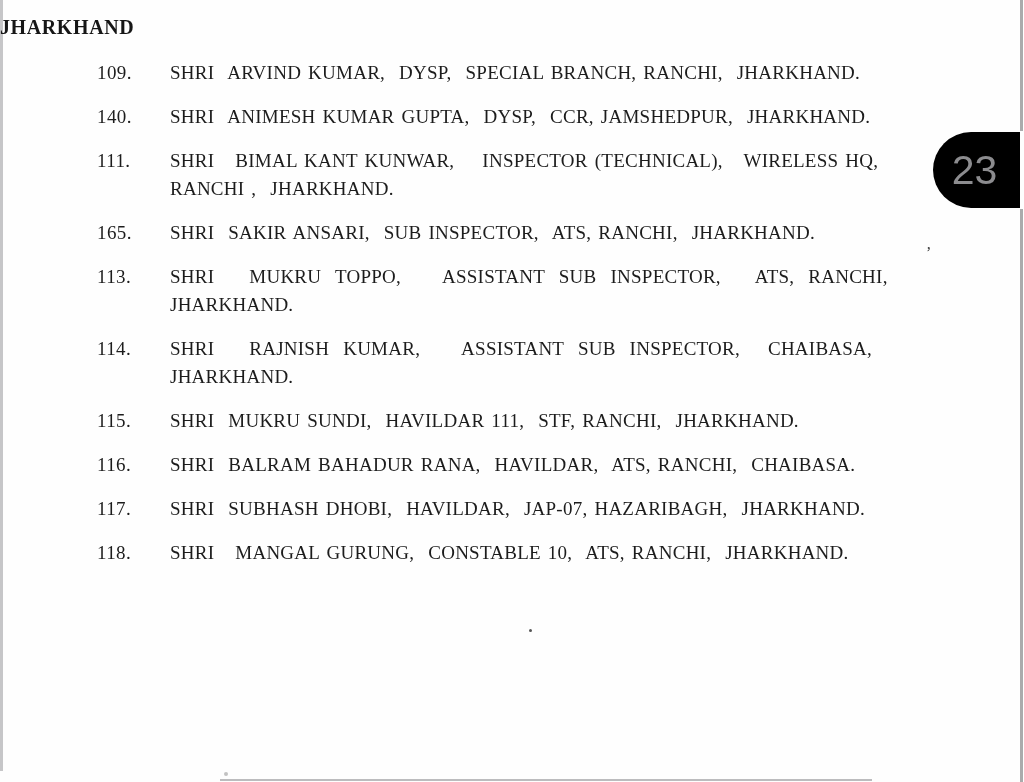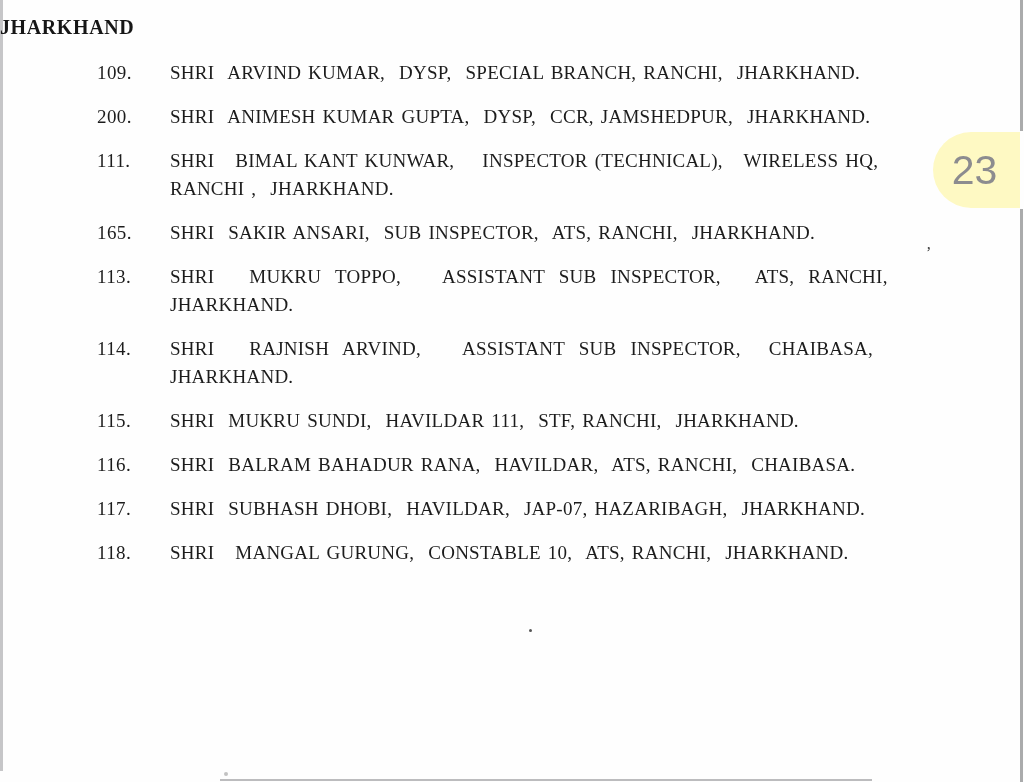--- a/index.html
+++ b/index.html
@@ -72,21 +72,21 @@
     max-width: 766px;
     white-space: pre-wrap;
     word-spacing: 2px;
     letter-spacing: 0.25px;
   }
   
   .page-bubble {
     position: absolute;
     left: 933px; top: 132px;
     width: 87px; height: 76px;
-    background: #fef9c3;
+    background: #000000;
     border-top-left-radius: 38px;
     border-bottom-left-radius: 38px;
     display: flex;
     align-items: center;
     justify-content: center;
     font-family: "Liberation Sans", sans-serif;
     font-size: 41px;
     color: #8c8c8f;
   }
   .page-bubble span { margin-right: 4px; }
@@ -132,21 +132,21 @@
   <div class="doc-title">JHARKHAND</div>
 
   <div class="entries">
 
       <div class="entry">
         <span class="num">109.</span>
         <span class="txt">SHRI  ARVIND KUMAR,  DYSP,  SPECIAL BRANCH, RANCHI,  JHARKHAND.</span>
       </div>
 
       <div class="entry">
-        <span class="num">200.</span>
+        <span class="num">140.</span>
         <span class="txt">SHRI  ANIMESH KUMAR GUPTA,  DYSP,  CCR, JAMSHEDPUR,  JHARKHAND.</span>
       </div>
 
       <div class="entry">
         <span class="num">111.</span>
         <span class="txt">SHRI   BIMAL KANT KUNWAR,    INSPECTOR (TECHNICAL),   WIRELESS HQ,
 RANCHI ,  JHARKHAND.</span>
       </div>
 
       <div class="entry">
@@ -155,21 +155,21 @@
       </div>
 
       <div class="entry">
         <span class="num">113.</span>
         <span class="txt">SHRI     MUKRU  TOPPO,      ASSISTANT  SUB  INSPECTOR,     ATS,  RANCHI,
 JHARKHAND.</span>
       </div>
 
       <div class="entry">
         <span class="num">114.</span>
-        <span class="txt">SHRI     RAJNISH  ARVIND,      ASSISTANT  SUB  INSPECTOR,    CHAIBASA,
+        <span class="txt">SHRI     RAJNISH  KUMAR,      ASSISTANT  SUB  INSPECTOR,    CHAIBASA,
 JHARKHAND.</span>
       </div>
 
       <div class="entry">
         <span class="num">115.</span>
         <span class="txt">SHRI  MUKRU SUNDI,  HAVILDAR 111,  STF, RANCHI,  JHARKHAND.</span>
       </div>
 
       <div class="entry">
         <span class="num">116.</span>

